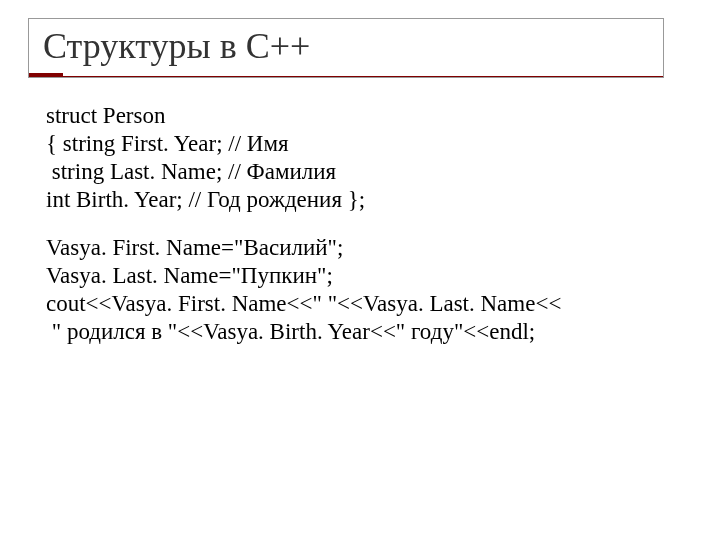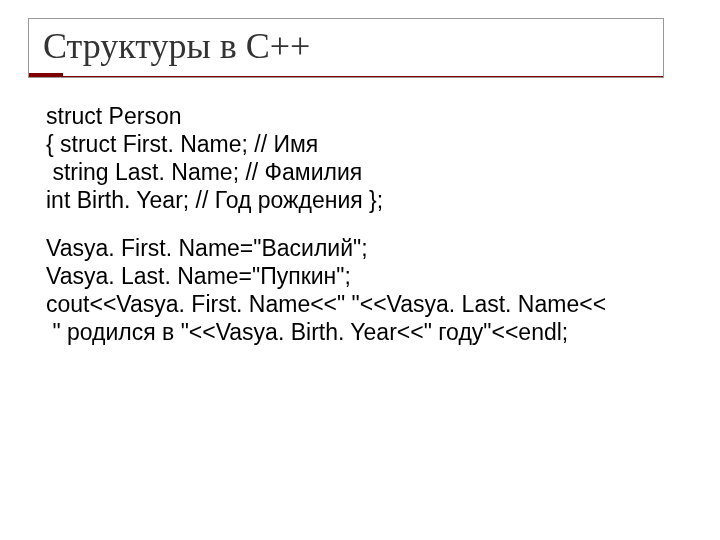--- a/index.html
+++ b/index.html
@@ -40,21 +40,21 @@
     background: #800000;
   }
   .title {
     font-family: "Times New Roman", Georgia, serif;
     font-size: 36px;
     color: #333;
     font-weight: normal;
   }
   .body {
     padding: 4px 10px 0 18px;
-    font-family: Liberation Sans, sans-serif;
+    font-family: Liberation Serif, serif;
     font-size: 23px;
     color: #000;
     line-height: 1.22;
   }
   .body .block {
     margin-bottom: 20px;
   }
   .body p { white-space: pre; }
 </style>
 </head>
@@ -62,21 +62,21 @@
 
 <div class="slide">
   <div class="title-box">
     <div class="title">Структуры в С++</div>
     <div class="underline"></div>
     <div class="accent"></div>
   </div>
   <div class="body">
     <div class="block">
       <p>struct Person</p>
-      <p>{ struct First. Name; // Имя</p>
+      <p>{ string First. Year; // Имя</p>
       <p> string Last. Name; // Фамилия</p>
       <p>int Birth. Year; // Год рождения };</p>
     </div>
     <div class="block">
       <p>Vasya. First. Name="Василий";</p>
       <p>Vasya. Last. Name="Пупкин";</p>
       <p>cout&lt;&lt;Vasya. First. Name&lt;&lt;" "&lt;&lt;Vasya. Last. Name&lt;&lt;</p>
       <p> " родился в "&lt;&lt;Vasya. Birth. Year&lt;&lt;" году"&lt;&lt;endl;</p>
     </div>
   </div>

